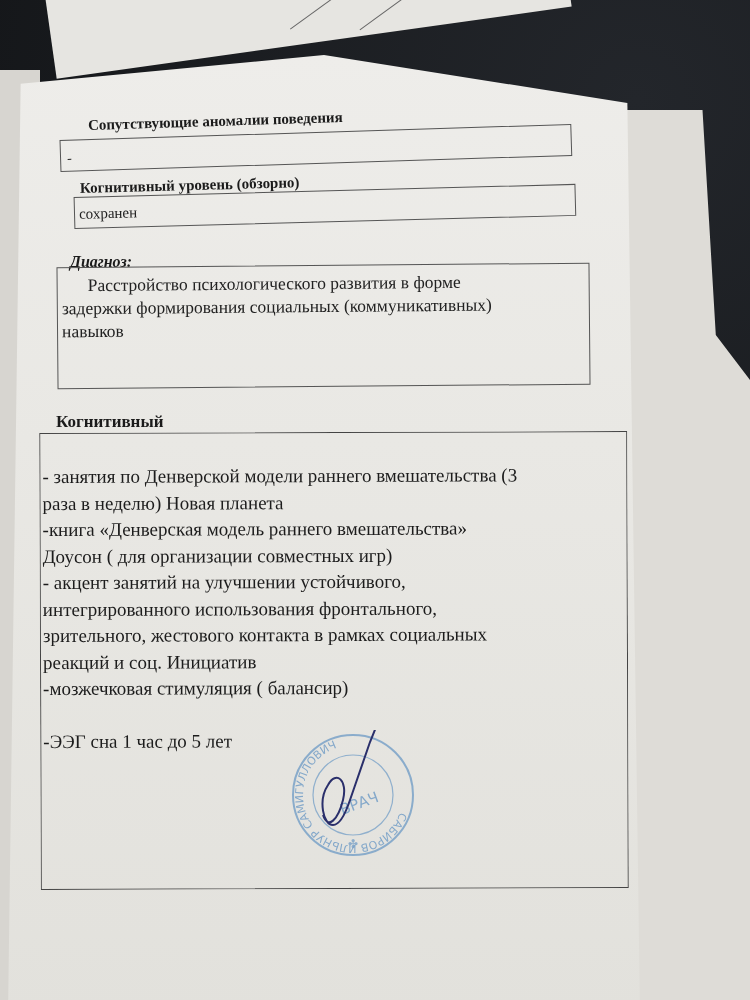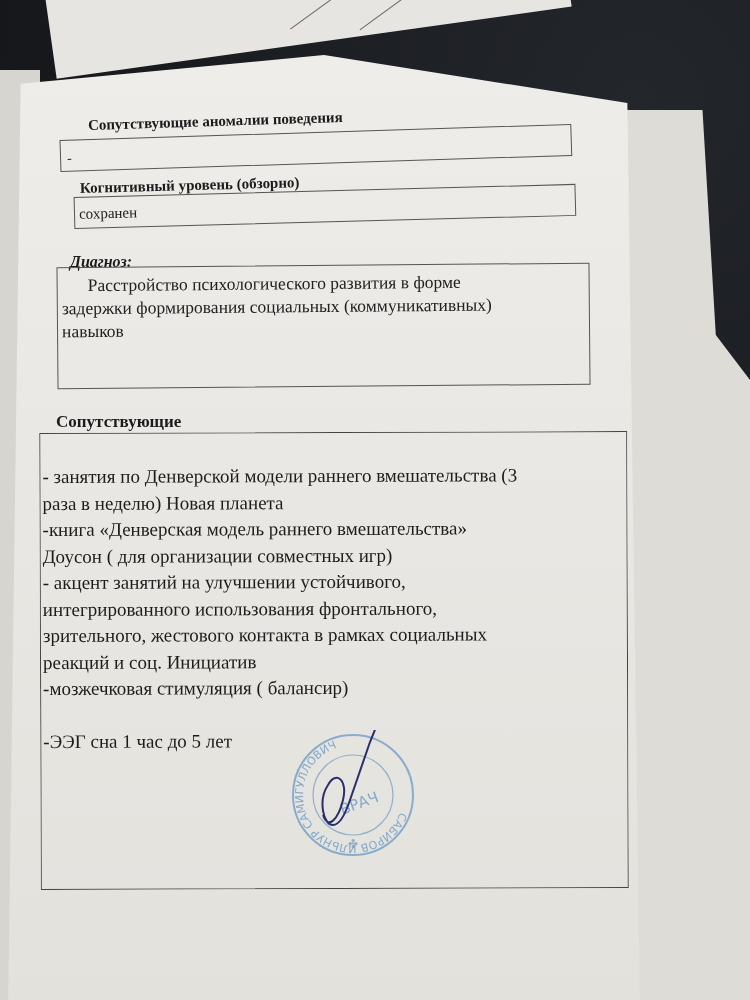--- a/index.html
+++ b/index.html
@@ -103,21 +103,21 @@
 
 <div class="label lbl-diagnosis">Диагноз:</div>
 <div class="field fld-diagnosis">
   <div class="txt">
     <div class="indent">Расстройство психологического развития в форме</div>
     <div>задержки формирования социальных (коммуникативных)</div>
     <div>навыков</div>
   </div>
 </div>
 
-<div class="label lbl-recommend">Сопутствующие</div>
+<div class="label lbl-recommend">Когнитивный</div>
 <div class="fld-recommend">
   <div class="rec-list">
     <div>- занятия по Денверской модели раннего вмешательства (3</div>
     <div>раза в неделю) Новая планета</div>
     <div>-книга «Денверская модель раннего вмешательства»</div>
     <div>Доусон ( для организации совместных игр)</div>
     <div>- акцент занятий на улучшении устойчивого,</div>
     <div>интегрированного использования фронтального,</div>
     <div>зрительного, жестового контакта в рамках социальных</div>
     <div>реакций и соц.   Инициатив</div>

